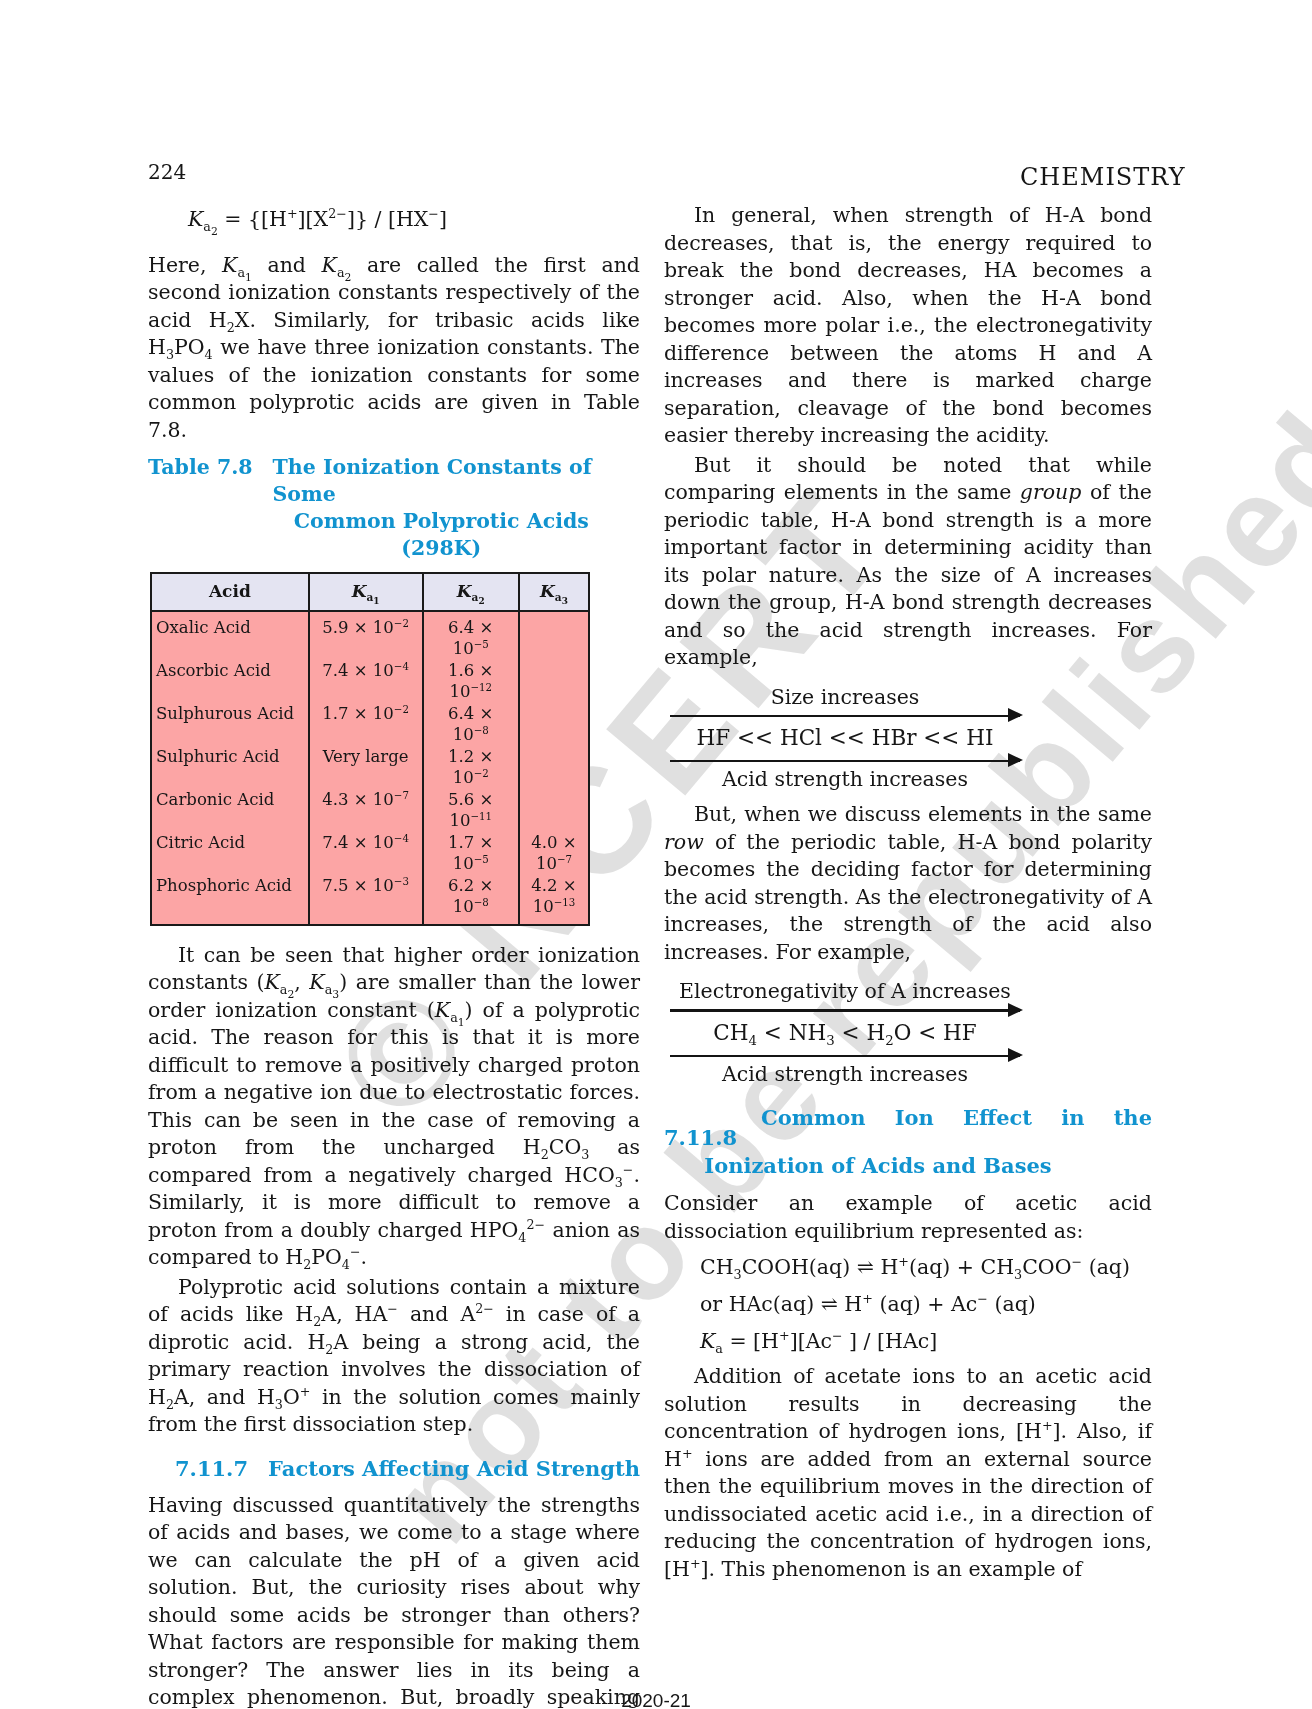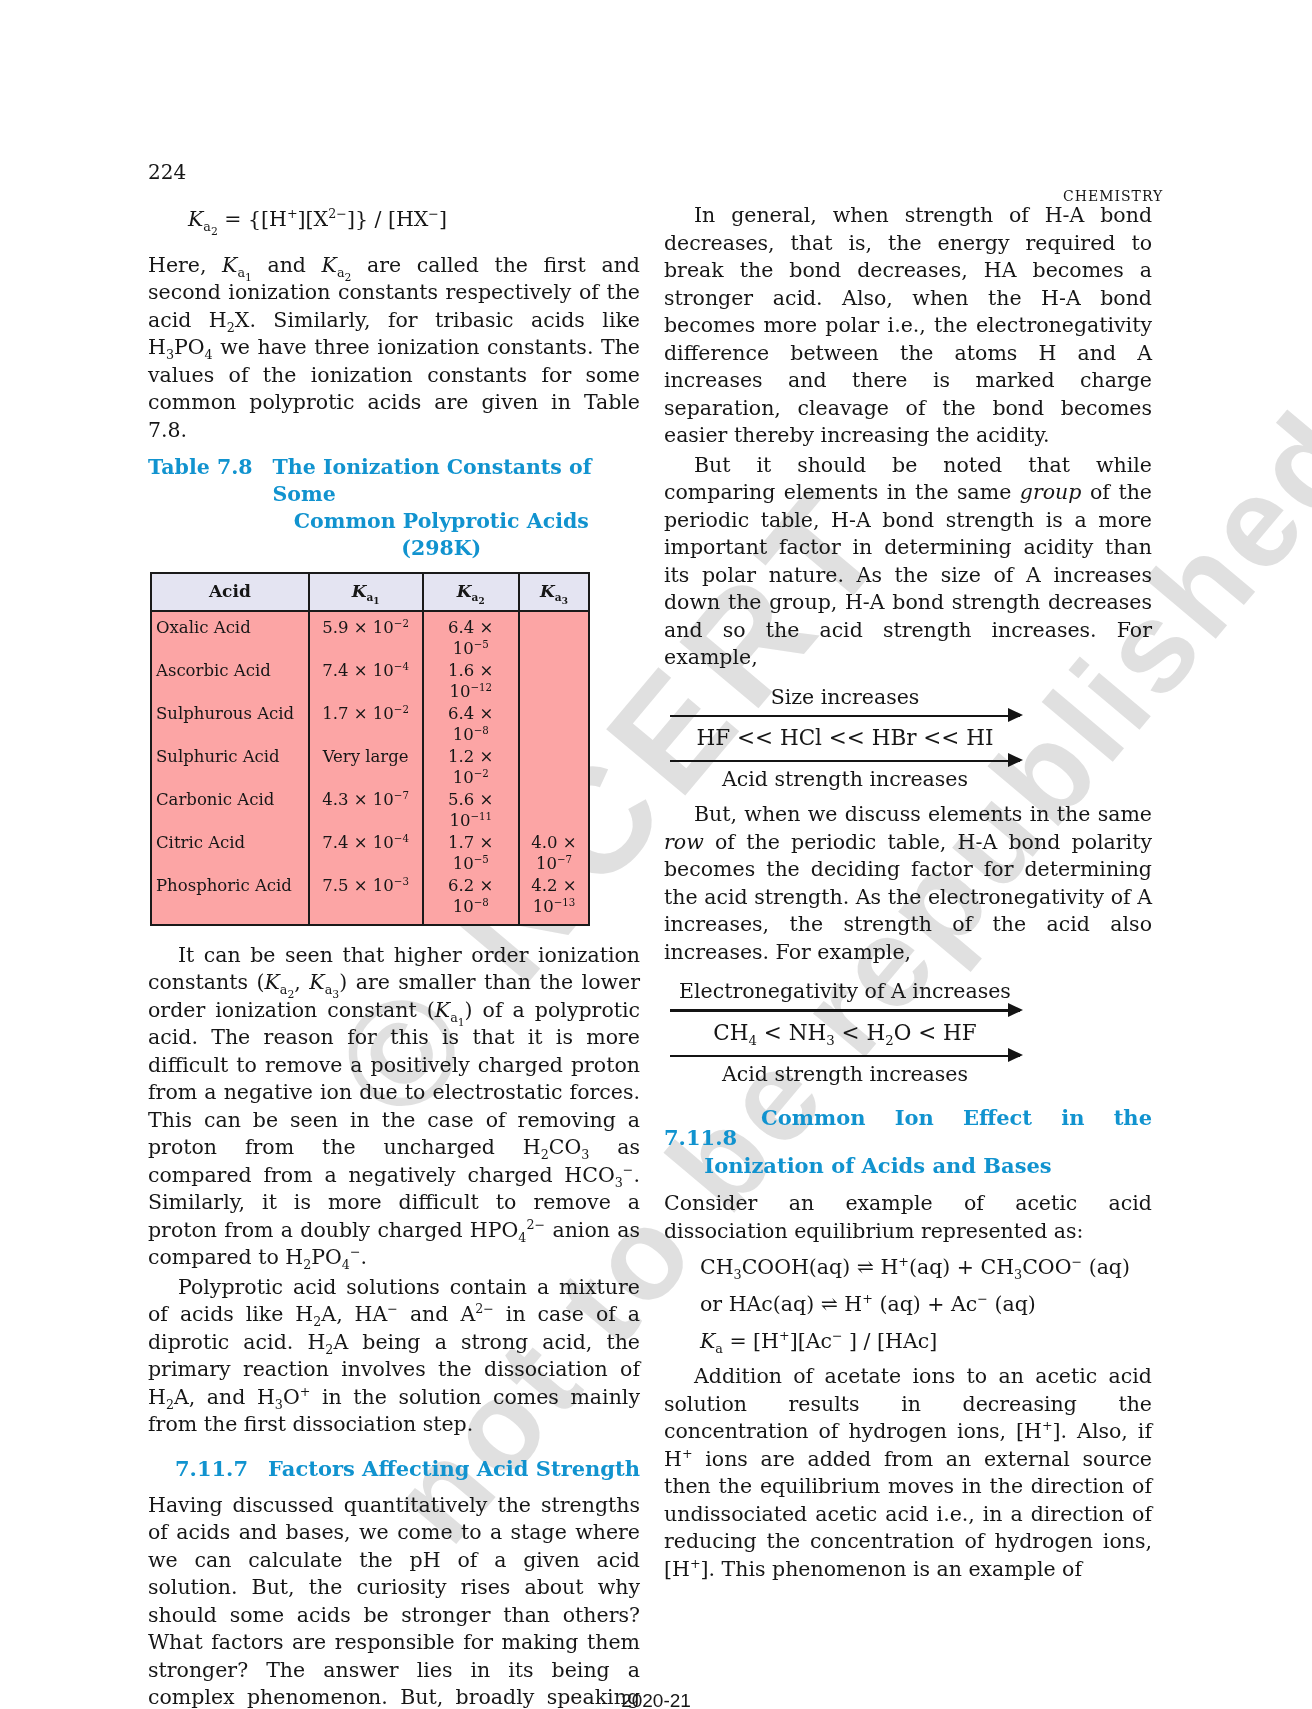--- a/index.html
+++ b/index.html
@@ -1,21 +1,21 @@
 <!DOCTYPE html>
 <html><head>
 <meta charset="utf-8">
 <style>
   html,body{margin:0;padding:0;background:#ffffff;}
   .page{position:relative;width:1312px;height:1709px;background:#ffffff;overflow:hidden;
         font-family:"DejaVu Serif","Liberation Serif",serif;color:#161616;}
 
   
   .hdr-num{position:absolute;left:148px;top:160px;font-size:20px;}
-  .hdr-book{position:absolute;left:1063px;top:163px;font-size:14px;letter-spacing:1px;margin-top:25px;}
+  .hdr-book{position:absolute;left:1020px;top:163px;font-size:24px;letter-spacing:1px;}
   .footer{position:absolute;top:1690px;left:0;width:100%;text-align:center;
           font-family:"Liberation Sans",sans-serif;font-size:19px;}
 
   
   .wm{position:absolute;font-family:"Liberation Sans",sans-serif;font-weight:bold;
       color:#9a9a9a;opacity:.30;white-space:nowrap;pointer-events:none;z-index:0;}
   .wm1{font-size:150px;letter-spacing:14px;left:300px;top:1040px;transform:rotate(-50deg);transform-origin:left top;}
   .wm2{font-size:128px;letter-spacing:6px;left:360px;top:1475px;transform:rotate(-50deg);transform-origin:left top;}
 
   

